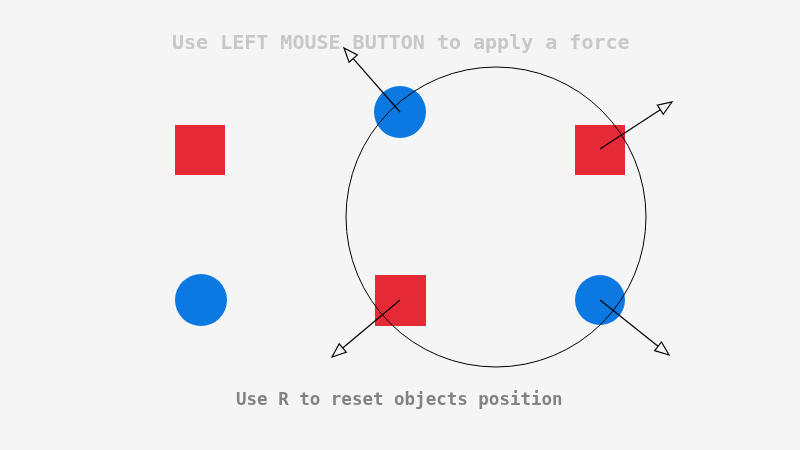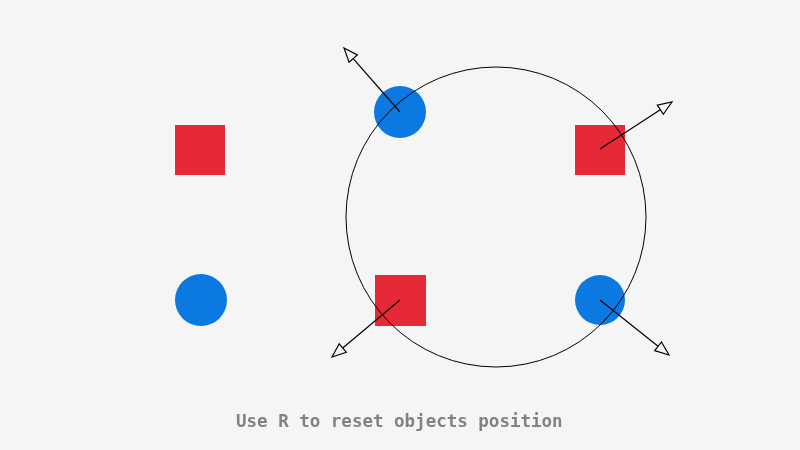--- a/index.html
+++ b/index.html
@@ -13,21 +13,21 @@
   .scene-svg { position: absolute; left: 0; top: 0; }
   .instruction {
     position: absolute;
     font-weight: bold;
     white-space: pre;
     letter-spacing: 0;
     line-height: 1;
     user-select: none;
   }
   .instruction.top    { left: 172px; top: 32px;  font-size: 20px;   }
-  .instruction.bottom { left: 236px; top: 413px; font-size: 17.5px; text-align: center; }
+  .instruction.bottom { left: 236px; top: 391px; font-size: 17.5px; text-align: center; }
 </style>
 </head>
 <body>
 
 <div class="stage" style="background: rgb(245, 245, 245);">
   <svg id="scene-svg" class="scene-svg" width="800" height="450">
       <rect x="0" y="0" width="800" height="450" fill="#F5F5F5"></rect>
       <rect x="175" y="125" width="50" height="50" fill="#E62937"></rect>
       <rect x="575" y="125" width="50" height="50" fill="#E62937"></rect>
       <rect x="375" y="275" width="51" height="51" fill="#E62937"></rect>
@@ -37,14 +37,15 @@
       <circle cx="496" cy="217" r="150" fill="none" stroke="#000000" stroke-width="1"></circle>
       <line x1="600" y1="149" x2="660.2766918948428" y2="109.65271501308877" stroke="#000000" stroke-width="1.2"></line>
       <polygon points="672,102 663.2831156499848,114.25830034011483 657.2702681397008,105.0471296860627" fill="#F5F5F5" stroke="#000000" stroke-width="1.2"></polygon>
       <line x1="400" y1="300" x2="342.7291871963382" y2="348.0064166148341" stroke="#000000" stroke-width="1.2"></line>
       <polygon points="332,357 339.1959937235945,343.7913787877012 346.26238066908195,352.221454441967" fill="#F5F5F5" stroke="#000000" stroke-width="1.2"></polygon>
       <line x1="400" y1="112" x2="353.2190645101592" y2="58.53607372589629" stroke="#000000" stroke-width="1.2"></line>
       <polygon points="344,48 357.35823633104707,54.914298382619435 349.0798926892714,62.15784906917314" fill="#F5F5F5" stroke="#000000" stroke-width="1.2"></polygon>
       <line x1="600" y1="300" x2="658.0523746456572" y2="346.27363196392963" stroke="#000000" stroke-width="1.2"></line>
       <polygon points="669,355 654.6241586314867,350.57448478170716 661.4805906598277,341.9727791461521" fill="#F5F5F5" stroke="#000000" stroke-width="1.2"></polygon>
     </svg>
+  <div class="instruction top" style="color: rgb(200, 200, 200);">Use LEFT MOUSE BUTTON to apply a force</div>
   <div class="instruction bottom" style="color: rgb(130, 130, 130);">Use R to reset objects position</div>
 </div>
 
 </body></html>

